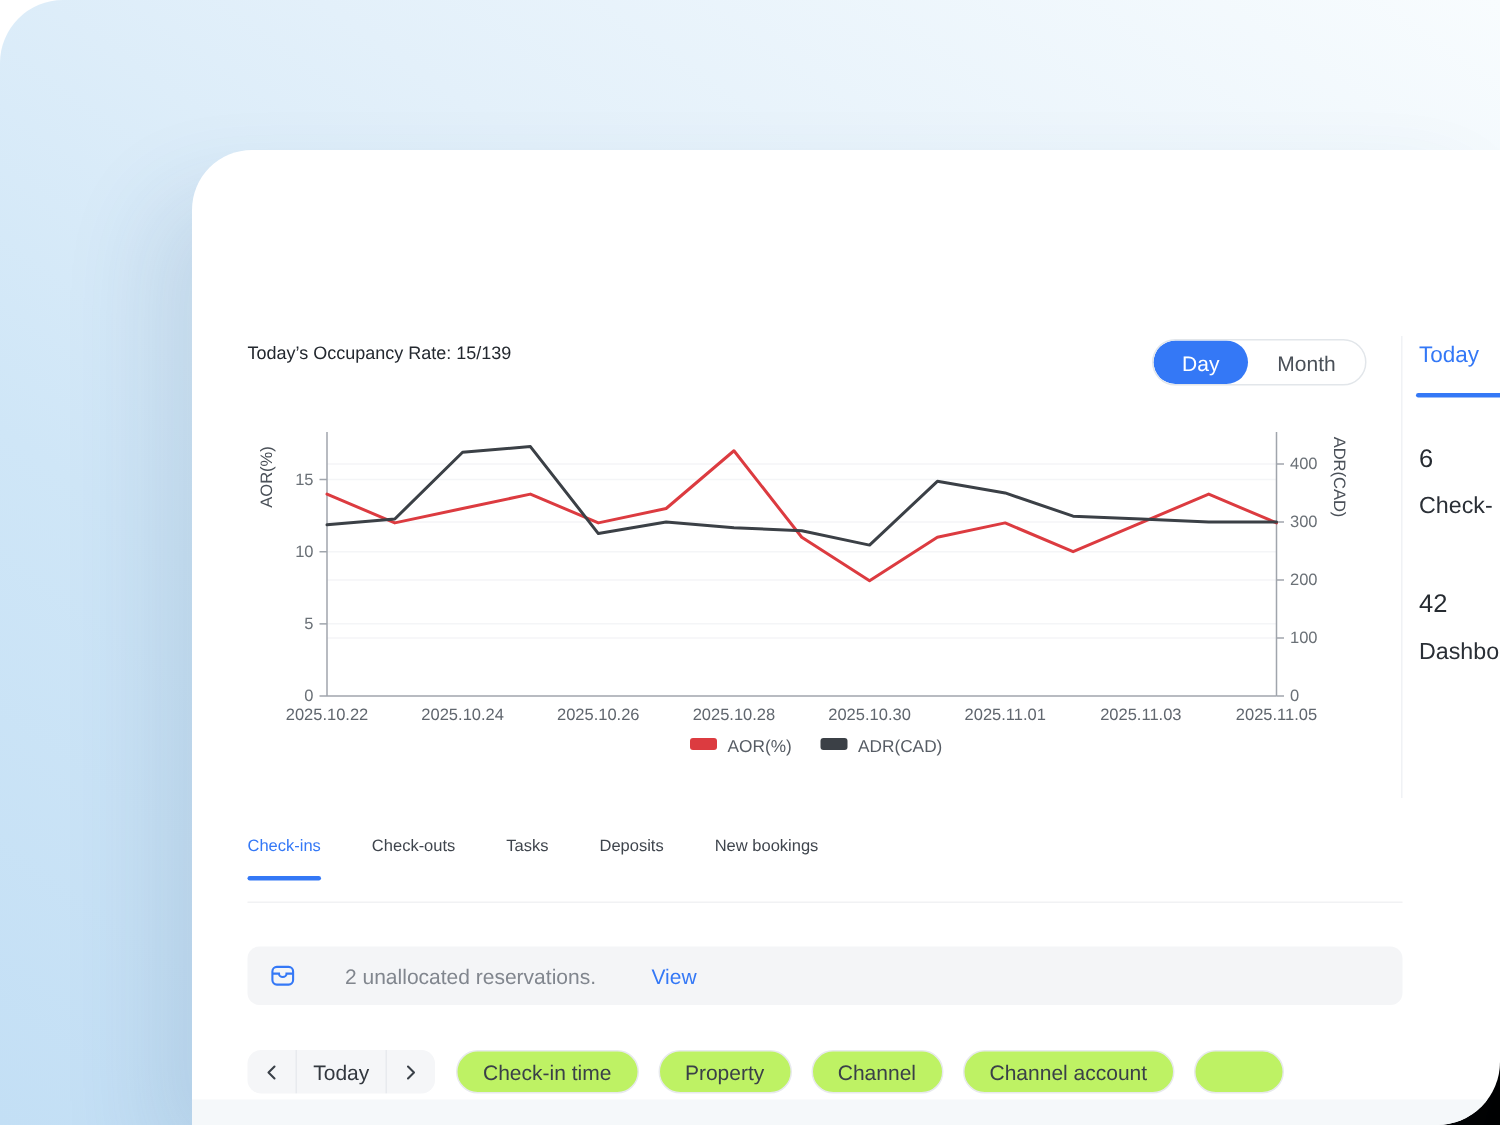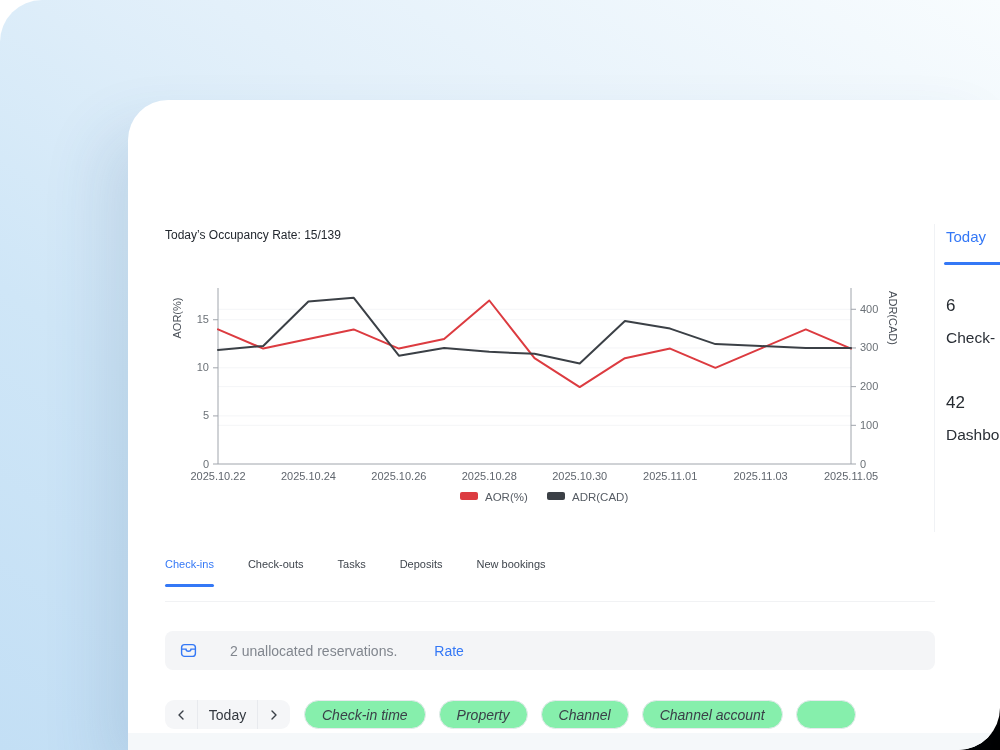--- a/index.html
+++ b/index.html
@@ -33,33 +33,37 @@
   .notice { position:absolute; left:37px; top:531px; width:770px; height:39px; background:#f4f5f7; border-radius:8px; display:flex; align-items:center; padding:0 15px;gap:23px; }
   .notice .txt { font-size:14px; color:#81868e; margin-left:10px; }
   .notice .view { font-size:14px; color:#3478f6; margin-left:14px; cursor:pointer; }
 
   .filter-row { position:absolute; left:37px; top:600px; height:29px; display:flex; align-items:stretch; }
   .search { width:178px; height:29px; border:1px solid #e2e6ea; border-radius:9px; padding:0 12px; font-size:14px; color:#3a4048; background:#fff; outline:none; margin-right:14px; font-family:"Liberation Sans",sans-serif; }
   .search::placeholder { color:#9ca3ab; }
   .date-nav { width:125px; background:#f5f6f8; border-radius:9px; display:flex; margin-right:14px; overflow:hidden; }
   .date-nav .nav-btn { width:32px; display:flex; align-items:center; justify-content:center; cursor:pointer; }
   .date-nav .nav-label { flex:1; display:flex; align-items:center; justify-content:center; font-size:14px; color:#33383f; border-left:1px solid #e8eaee; border-right:1px solid #e8eaee; cursor:pointer; }
-  .pill { height:29px; background:#86efac; border:1px solid #e7e9ed; border-radius:15px; display:flex; align-items:center; justify-content:center; padding:0 17px; font-size:14px; color:#3a4048; margin-right:13px; cursor:pointer; white-space:nowrap;font-style:italic; }
+  .pill { height:29px; background:#bef264; border:1px solid #e7e9ed; border-radius:15px; display:flex; align-items:center; justify-content:center; padding:0 17px; font-size:14px; color:#3a4048; margin-right:13px; cursor:pointer; white-space:nowrap; }
   .pill.clipped { width:60px; padding:0; margin-right:0; }
   .bottom-band { position:absolute; left:0; top:633px; width:872px; height:17px; background:#f5f8fa; }
 </style>
 </head>
 <body>
 
 <div class="bg-blue"></div>
 <div class="window-corner"></div>
 
 <div class="card">
   <div class="occupancy">Today’s Occupancy Rate: 15/139</div>
 
+  <div class="toggle">
+    <div class="seg active">Day</div>
+    <div class="seg">Month</div>
+  </div>
 
   <div class="today-tab">Today</div>
   <div class="today-underline"></div>
   <div class="panel-divider"></div>
 
   <div class="chart-wrap"><svg width="770" height="236" viewBox="0 0 770 236">
         <line x1="53" x2="686" y1="137.91256830601094" y2="137.91256830601094" stroke="#f4f5f7" stroke-width="1"></line>
         <line x1="53" x2="686" y1="89.82513661202186" y2="89.82513661202186" stroke="#f4f5f7" stroke-width="1"></line>
         <line x1="53" x2="686" y1="41.73770491803279" y2="41.73770491803279" stroke="#f4f5f7" stroke-width="1"></line>
         <line x1="53" x2="686" y1="147.3186813186813" y2="147.3186813186813" stroke="#f4f5f7" stroke-width="1"></line>
@@ -125,21 +129,21 @@
     </div>
 
   <div class="notice">
     <span style="display:inline-flex">
       <svg width="17" height="17" viewBox="0 0 17 17" fill="none">
         <rect x="1.6" y="2.6" width="13.8" height="11.8" rx="3" stroke="#3478f6" stroke-width="1.4"></rect>
         <path d="M1.6 7.1 H6 a2.5 2.2 0 0 0 5 0 H15.4" stroke="#3478f6" stroke-width="1.4"></path>
       </svg>
     </span>
     <span class="txt">2 unallocated reservations.</span>
-    <span class="view">Rate</span>
+    <span class="view">View</span>
   </div>
 
   <div class="bottom-band"></div>
 
   <div class="filter-row">
     <div class="date-nav">
       <div class="nav-btn">
         <svg width="8" height="10" viewBox="0 0 8 10">
             <polyline points="6,1 2,5 6,9" fill="none" stroke="#3a4048" stroke-width="1.4" stroke-linecap="round" stroke-linejoin="round"></polyline>
           </svg>

